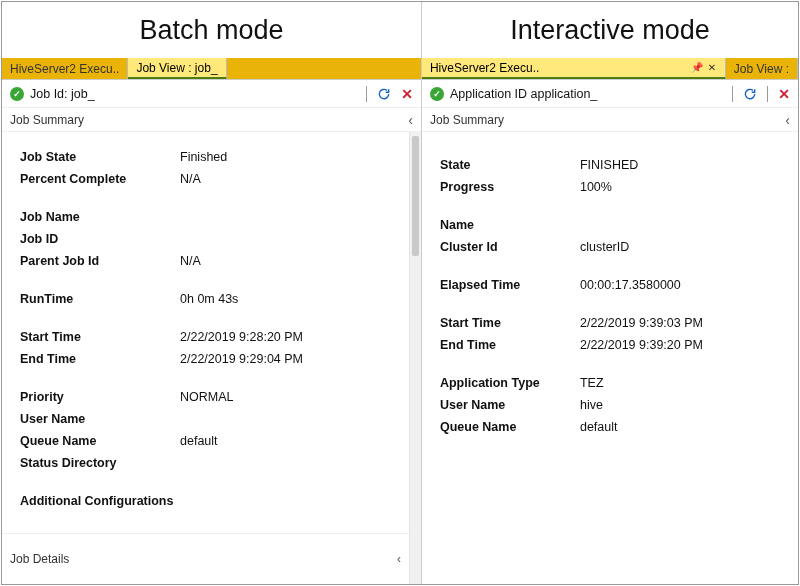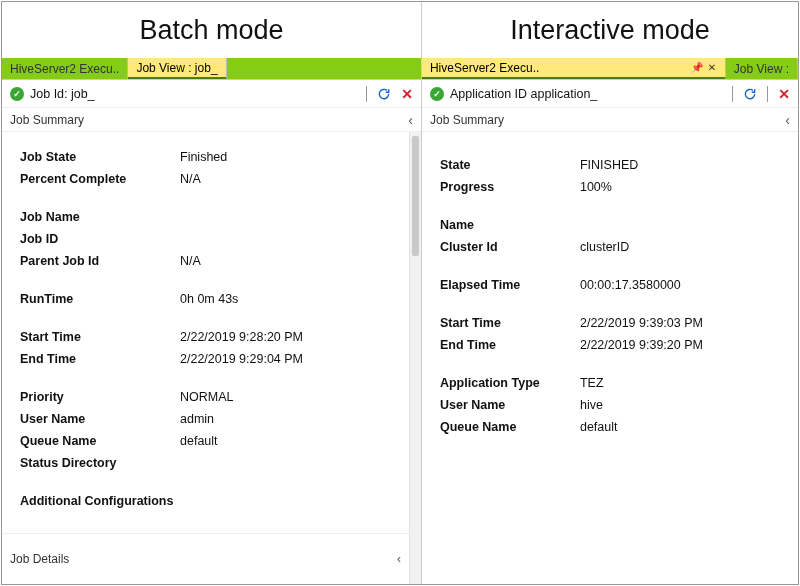--- a/index.html
+++ b/index.html
@@ -31,21 +31,21 @@
     font-size: 27px;
     font-weight: 400;
     text-align: center;
     height: 56px;
     line-height: 56px;
     color: #111;
   }
   .tabbar {
     display: flex;
     height: 22px;
-    background: #84cc16;
+    background: #eab308;
     border-bottom: 1px solid #ccc;
     font-size: 12px;
     overflow: hidden;
   }
   .tab {
     height: 22px;
     line-height: 22px;
     padding: 0 8px;
     border-right: 1px solid #bbb;
     color: #333;
@@ -205,21 +205,20 @@
             <span class="k">End Time</span>
             <span class="v">2/22/2019 9:29:04 PM</span>
           </div>
         <div class="gap"></div>
         <div class="row">
             <span class="k">Priority</span>
             <span class="v">NORMAL</span>
           </div>
         <div class="row">
             <span class="k">User Name</span>
-            <span class="v">admin</span>
           </div>
         <div class="row">
             <span class="k">Queue Name</span>
             <span class="v">default</span>
           </div>
         <div class="row">
             <span class="k">Status Directory</span>
             <span class="v"></span>
           </div>
         <div class="gap"></div>

